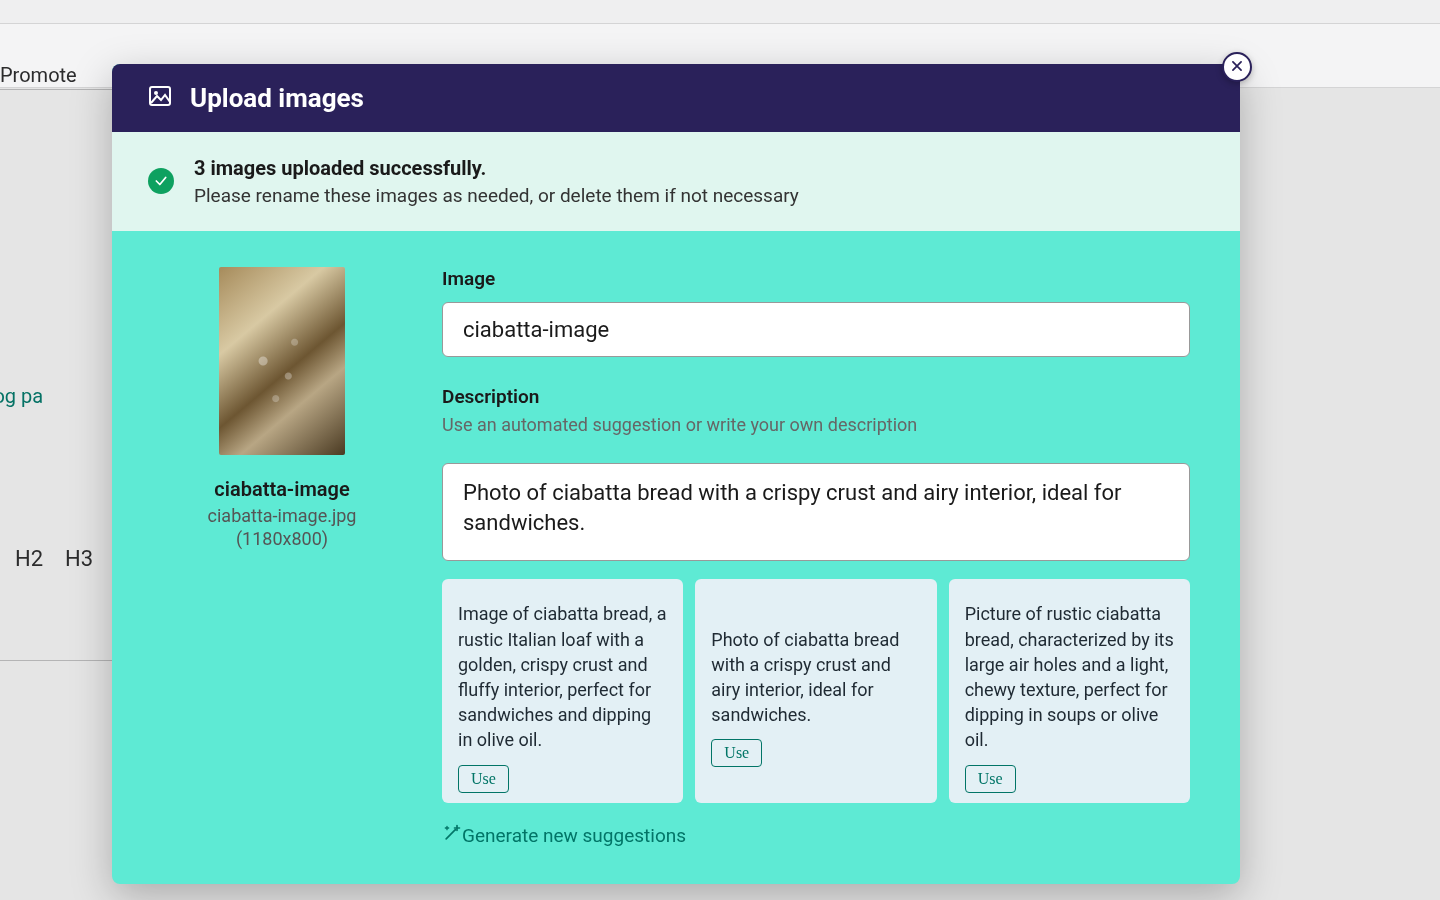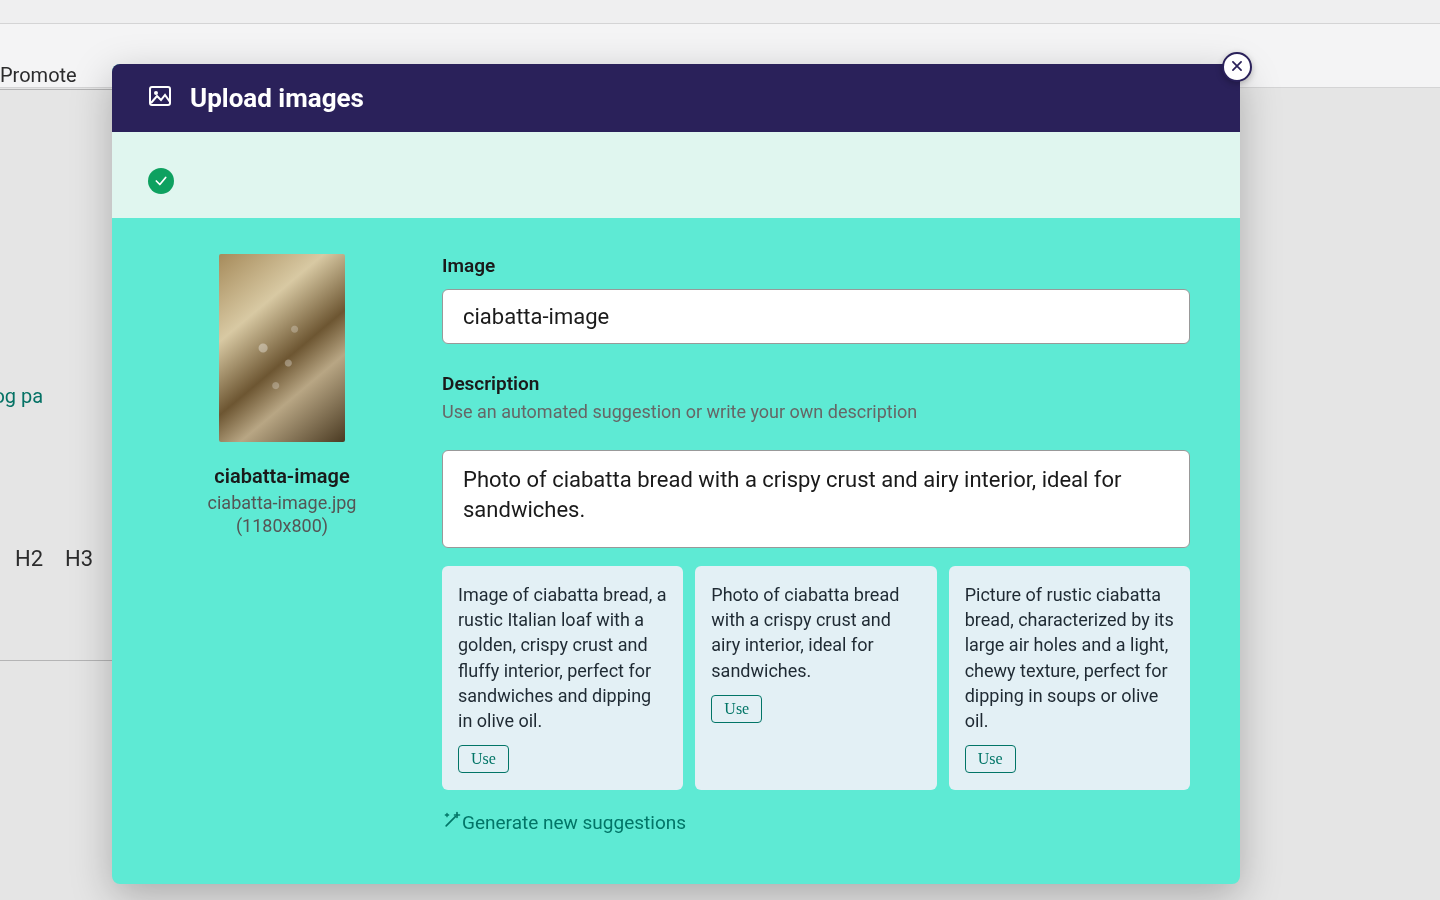--- a/index.html
+++ b/index.html
@@ -131,21 +131,21 @@
     height: 98px;
     line-height:1.35;
     margin-bottom: 14px;
   }
   .suggestions { display:flex; gap:12px; }
   .sugg {
     flex:1;
     background:#e3f0f5;
     border-radius:6px;
     padding: 16px 16px 4px 16px;
-    display:flex; flex-direction:column; justify-content:flex-start;
+    display:flex; flex-direction:column; justify-content:center;
     min-height: 224px;
   }
   .sugg-text { font-size:18px; color:#1f2a33; line-height:1.4;}
   .use-btn {
     align-self:flex-start;
     margin-top:12px;
     border:1.5px solid #027567;
     color:#027567;
     background:transparent;
     border-radius:4px;
@@ -188,20 +188,22 @@
     <span class="modal-title">Upload images</span>
   </div>
 
   <div class="success-banner">
     <div class="success-icon">
       <svg width="14" height="14" viewBox="0 0 24 24">
           <path d="M4 12 L10 18 L20 6" stroke="#fff" stroke-width="3" fill="none" stroke-linecap="round" stroke-linejoin="round"></path>
         </svg>
     </div>
     <div class="success-text">
+      <div class="line1">3 images uploaded successfully.</div>
+      <div class="line2">Please rename these images as needed, or delete them if not necessary</div>
     </div>
   </div>
 
   <div class="body">
     <div class="left-col">
       <div class="thumb"></div>
       <div class="thumb-name">ciabatta-image</div>
       <div class="thumb-file">ciabatta-image.jpg</div>
       <div class="thumb-dim">(1180x800)</div>
     </div>

